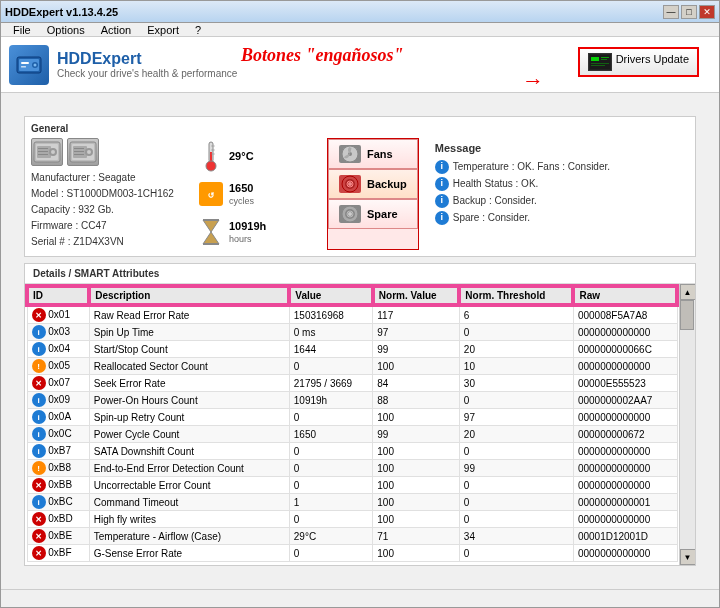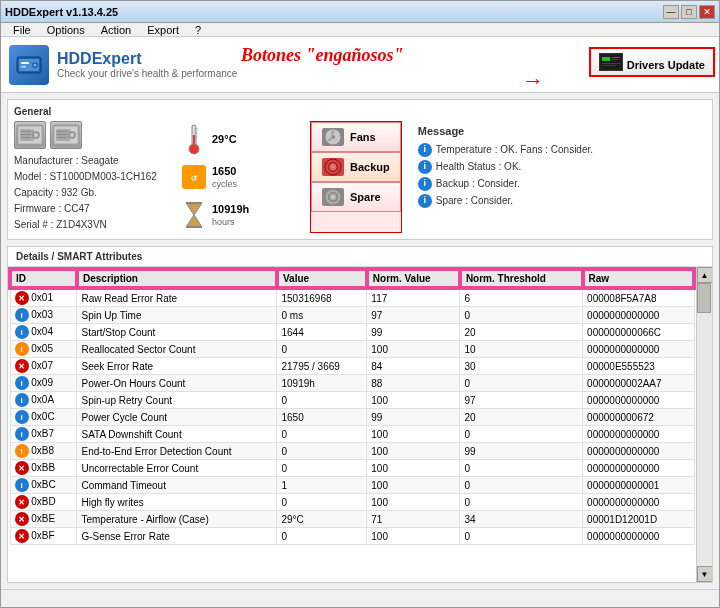--- a/index.html
+++ b/index.html
@@ -97,47 +97,47 @@
       left: 240px;
       top: 8px;
       font-size: 18px;
       font-style: italic;
       font-weight: bold;
       color: #e00;
       font-family: Georgia, serif;
     }
     .drivers-update-btn {
       position: absolute;
-      right: 4px;
+      right: 20px;
       top: 10px;
       background: linear-gradient(to bottom, #fff, #e8e8e8);
       border: 2px solid #e00;
       padding: 4px 8px;
       cursor: pointer;
       display: flex;
-      align-items: flex-end;
+      align-items: flex-start;
       gap: 4px;
       font-size: 11px;
-      font-weight: bold;
+      font-weight: normal;
     }
     .drivers-icon {
       width: 24px;
       height: 18px;
       background: #333;
       display: flex;
       align-items: center;
       justify-content: center;
       color: #0f0;
       font-size: 8px;
     }
     .content-area {
       flex: 1;
       display: flex;
       flex-direction: column;
-      padding: 6px;
+      padding: 23px;
       overflow: hidden;
     }
     .general-section {
       border: 1px solid #ccc;
       background: white;
       margin-bottom: 6px;
       padding: 6px;
     }
     .section-label {
       font-size: 10px;

